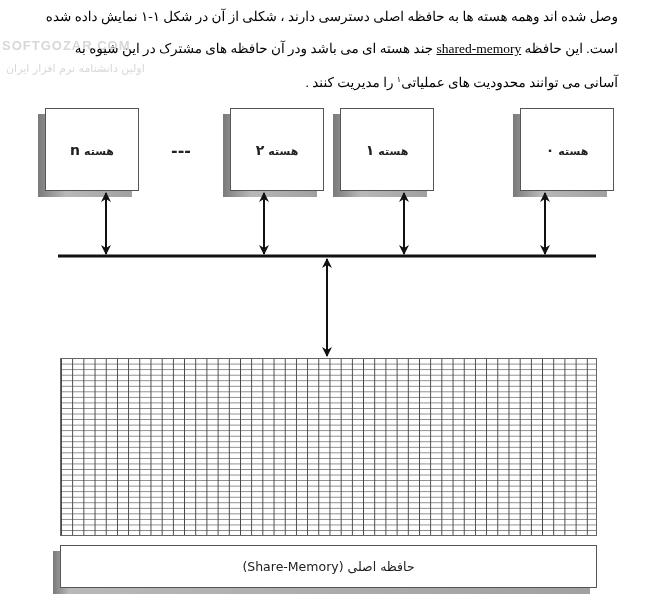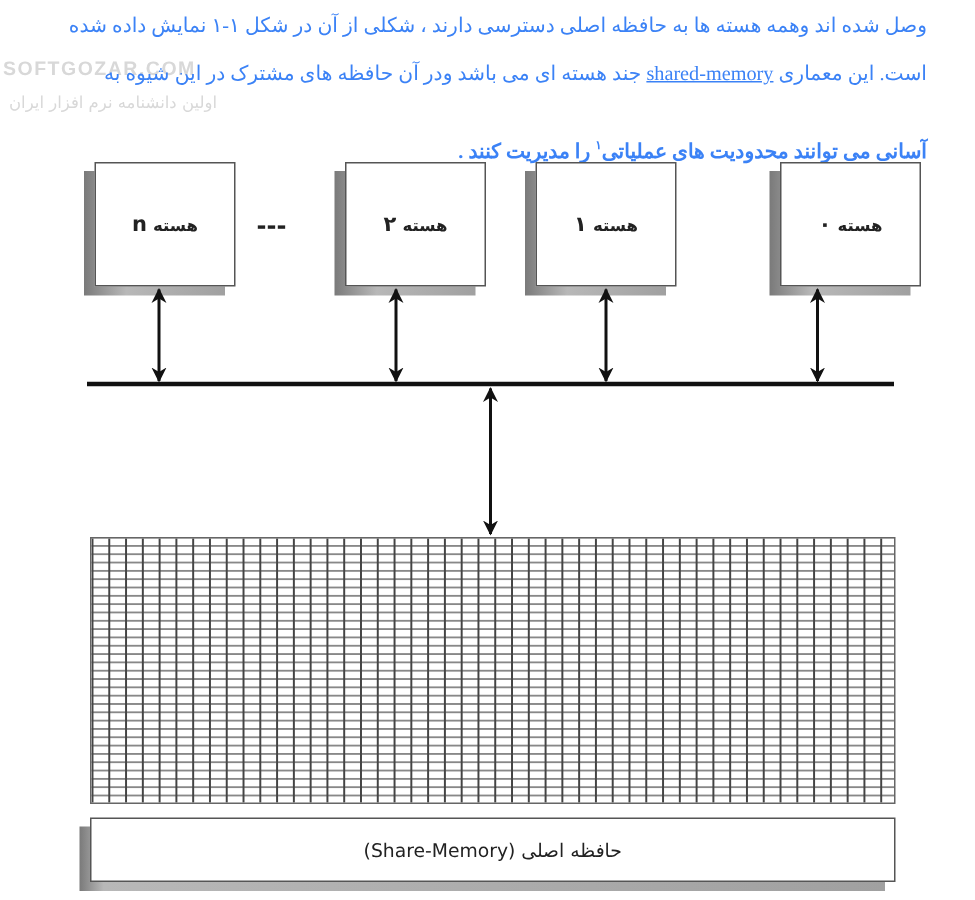--- a/index.html
+++ b/index.html
@@ -1,19 +1,19 @@
 <!DOCTYPE html>
 <html><head>
 <meta charset="utf-8">
 <style>
   html, body { margin:0; padding:0; }
   body { width:650px; height:600px; background:#ffffff; position:relative; overflow:hidden;
          font-family:"DejaVu Serif", "Liberation Serif", serif; color:#111; }
   .line { position:absolute; right:32px; direction:rtl; white-space:nowrap;
-          font-family:"Liberation Serif","DejaVu Serif", serif; font-size:13.5px; color:#3b82f6; }
+          font-family:"Liberation Serif","DejaVu Serif", serif; font-size:13.5px; color:#000000; }
   .line .latin { direction:ltr; unicode-bidi:embed;text-decoration:underline; }
   .sup { font-size:8px; vertical-align:super; }
   .watermark { position:absolute; color:#d8d8d8; white-space:nowrap; pointer-events:none; }
   .wm1 { left:2px; top:38px; font-family:"Liberation Sans","DejaVu Sans",sans-serif; font-weight:bold; font-size:13px; letter-spacing:1px; }
   .wm2 { left:6px; top:62px; font-family:"DejaVu Sans",sans-serif; font-size:11px; direction:rtl; }
 
   .core { position:absolute; width:94px; height:83px; top:108px; }
   .core .shadow { position:absolute; left:-7px; top:6px; width:94px; height:83px;
                   background:linear-gradient(90deg,#7a7a7a,#b8b8b8 30%,#a0a0a0); }
   .core .face { position:absolute; left:0; top:0; width:92px; height:81px; background:#fff;
@@ -39,40 +39,40 @@
   .mem-label .text { direction:rtl; font-family:"DejaVu Sans",sans-serif; font-size:12.5px; color:#222; }
   .mem-label .text .latin { direction:ltr; unicode-bidi:embed; font-family:"DejaVu Sans",sans-serif; }
 </style>
 </head>
 <body>
 
 <div class="watermark wm1">SOFTGOZAR.COM</div>
 <div class="watermark wm2">اولین دانشنامه نرم افزار ایران</div>
 
 <div class="line" style="top:8px;">وصل شده اند وهمه هسته ها به حافظه اصلی دسترسی دارند ، شکلی  از آن در شکل ۱-۱ نمایش داده شده</div>
-<div class="line" style="top:40px;"><span>است. این معماری </span><span class="latin">shared-memory</span><span> جند هسته ای می باشد ودر آن حافظه های مشترک در این شیوه به</span></div>
-<div class="line" style="top:92px;font-weight:bold;"><span>آسانی می توانند محدودیت های عملیاتی</span><span class="sup">۱</span><span> را مدیریت کنند .</span></div>
+<div class="line" style="top:40px;"><span>است. این حافظه </span><span class="latin">shared-memory</span><span> جند هسته ای می باشد ودر آن حافظه های مشترک در این شیوه به</span></div>
+<div class="line" style="top:74px;"><span>آسانی می توانند محدودیت های عملیاتی</span><span class="sup">۱</span><span> را مدیریت کنند .</span></div>
 
-<div class="core" style="left:63px;">
+<div class="core" style="left:45px;">
   <div class="shadow"></div>
   <div class="face">
     <span class="label"><span>هسته</span><span class="num">n</span></span>
   </div>
 </div>
 
 <div class="dots">---</div>
 
 <div class="core" style="left:230px;">
   <div class="shadow"></div>
   <div class="face">
     <span class="label"><span>هسته</span><span class="num">۲</span></span>
   </div>
 </div>
 
-<div class="core" style="left:357px;">
+<div class="core" style="left:340px;">
   <div class="shadow"></div>
   <div class="face">
     <span class="label"><span>هسته</span><span class="num">۱</span></span>
   </div>
 </div>
 
 <div class="core" style="left:520px;">
   <div class="shadow"></div>
   <div class="face">
     <span class="label"><span>هسته</span><span class="num">۰</span></span>

